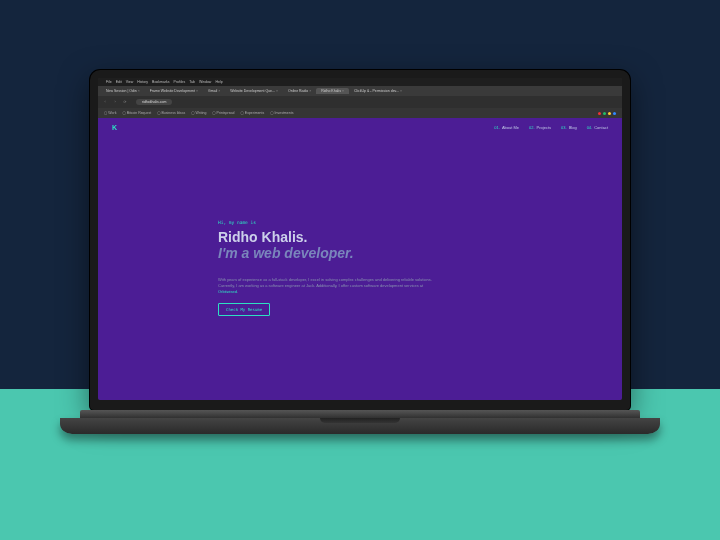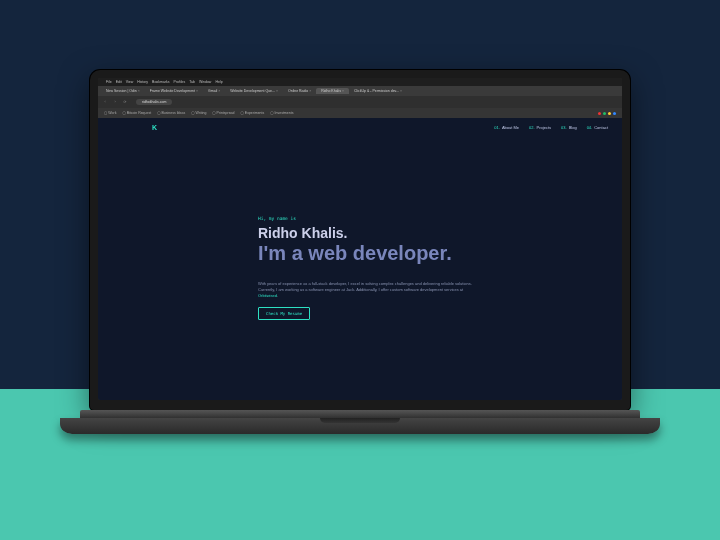--- a/index.html
+++ b/index.html
@@ -77,40 +77,39 @@
 }
 .bookmarks {
   height: 10px; background: #353535;
   display: flex; align-items: center; gap: 6px; padding: 0 6px;
   font-size: 3.5px; color: #aaa;
 }
 .bm { cursor: pointer; }
 .rightdots { margin-left: auto; display: flex; gap: 2px; }
 .dot { width: 3px; height: 3px; border-radius: 50%; }
 .viewport {
-  flex: 1; background: #0f172a;
+  flex: 1; background: #4c1d95;
   display: flex; flex-direction: column;
   color: #fff;
-  padding-left: 40px;
 }
 .site-nav {
   height: 18px; display: flex; align-items: center;
   padding: 0 14px;
 }
 .logo { color: #2de0c3; font-weight: 700; font-size: 7px; }
 .navlinks { margin-left: auto; display: flex; gap: 10px; font-size: 4px; }
 .navlink { color: #bfc7e6; cursor: pointer; }
 .navnum { color: #2de0c3; margin-right: 2px; }
 .hero {
   flex: 1; display: flex; flex-direction: column; justify-content: center;
   padding-left: 120px; padding-right: 60px;
 }
 .greeting { color: #2de0c3; font-size: 4.5px; font-family: monospace; margin-bottom: 4px; }
 .h1 { font-size: 14px; font-weight: 800; color: #ccd0ea; line-height: 1.15; }
-.h2 { font-size: 20px; font-weight: 800; color: #7a86bc; line-height: 1.15; margin-bottom: 16px; }
+.h2 { font-size: 14px; font-weight: 800; color: #7a86bc; line-height: 1.15; margin-bottom: 16px; font-style: italic; }
 .desc { font-size: 4px; color: #8892b0; max-width: 220px; line-height: 1.5; margin-bottom: 8px; }
 .desc .highlight { color: #2de0c3; }
 .cta {
   display: inline-block; border: 0.5px solid #2de0c3; color: #2de0c3;
   font-size: 4px; padding: 3px 7px; border-radius: 1px; width: fit-content;
   cursor: pointer; font-family: monospace;
 }
 </style>
 </head>
 <body>

